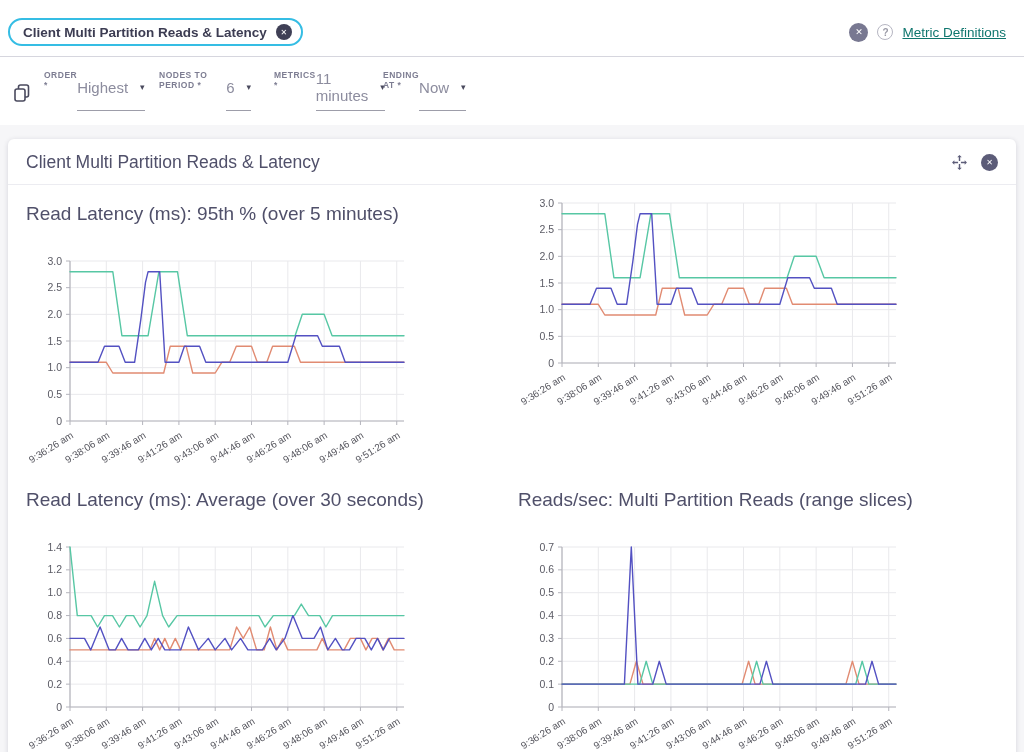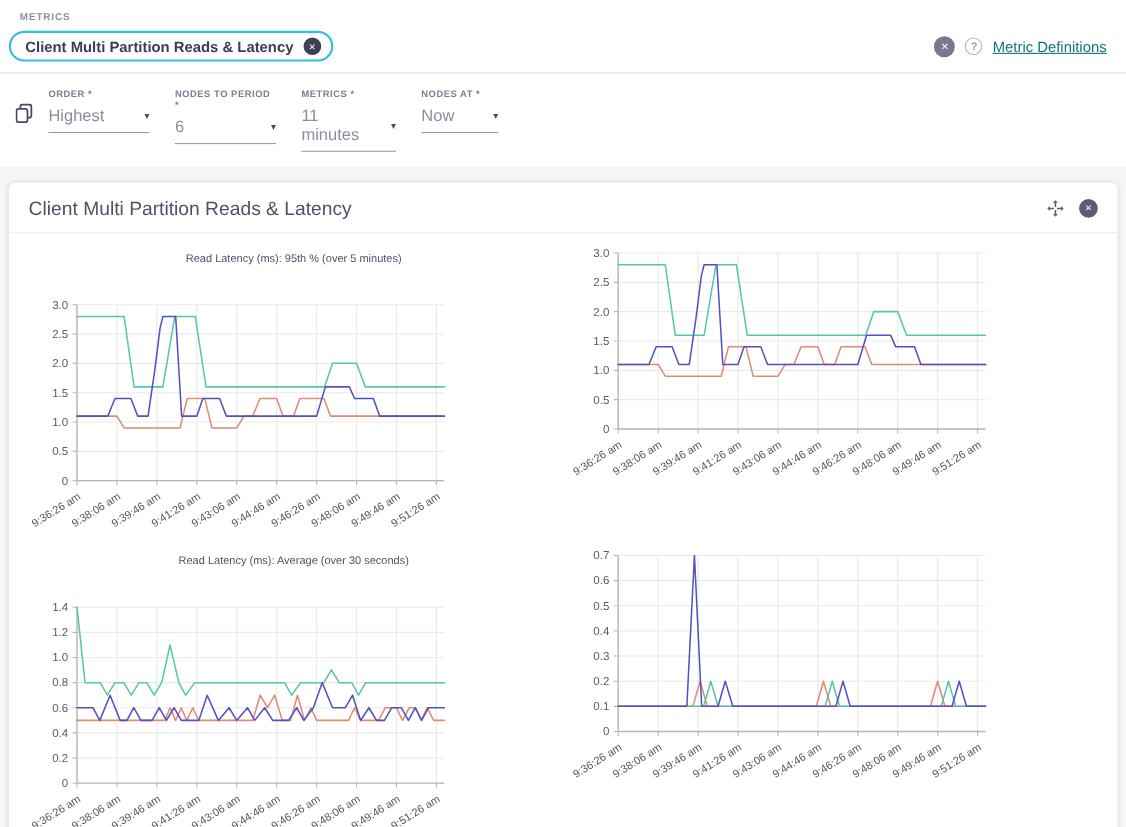--- a/index.html
+++ b/index.html
@@ -16,42 +16,41 @@
   .chip-x { width:16px; height:16px; background:#3f3f55; font-size:8px; }
   .row-right { display:flex; align-items:center; gap:9px; }
   .clear-x { width:19px; height:19px; background:#787891; font-size:9px; }
   .help-q { width:16px; height:16px; border-radius:50%; border:1.5px solid #b6b6c2; color:#9a9aa6;
     font-size:10px; font-weight:bold; display:inline-flex; align-items:center; justify-content:center; cursor:pointer; }
   .mdef-link { font-size:13.5px; color:#0f766e; text-decoration:underline; cursor:pointer; }
   .divider { height:1px; background:#d6d6de; width:1024px; }
   .controls { display:flex; align-items:flex-start; padding:13px 0 14px 14px; background:#fff; }
   .copy-btn { background:none; border:none; cursor:pointer; padding:0; margin-top:14px; }
   .fields { display:flex; gap:23px; margin-left:14px; }
-  .field { display:flex; flex-direction:column; }
+  .field { display:flex; }
   .field-label { font-size:8.5px; font-weight:bold; letter-spacing:.5px; color:#7d7d92; margin-bottom:7px; }
   .field-value { display:flex; align-items:center; justify-content:space-between; font-size:15px; color:#8c8c9e;
     border-bottom:1px solid #9d9da9; padding-bottom:6px; cursor:pointer; }
   .caret { font-size:9px; color:#4a4a5e; margin-left:12px; }
   .canvas { background:#f6f6f8; padding:14px 8px 16px 8px; min-height:614px; }
   .card { background:#fff; border-radius:6px; box-shadow:0 1px 5px rgba(40,40,70,.16); width:1008px; }
   .card-header { display:flex; align-items:center; justify-content:space-between; padding:13px 18px 11px 18px;
     border-bottom:1px solid #ececf1; }
   .card-title { font-size:17.5px; color:#50506a; }
   .card-icons { display:flex; align-items:center; gap:13px; }
   .move-handle { cursor:move; display:inline-flex; }
   .card-close { width:17px; height:17px; background:#5c5c78; font-size:8px; }
   .charts-grid { display:grid; grid-template-columns:492px 492px; padding:6px 0 8px 8px; row-gap:6px; }
-  .chart-title { font-size:10px; color:#50506a; margin:12px 0 24px 10px;text-align:center; }
+  .chart-title { font-size:19px; color:#50506a; margin:12px 0 24px 10px; }
   .chart-svg { display:block; }
 </style>
 </head>
 <body>
 
 <div class="topbar">
-  <div class="metrics-label">METRICS</div>
   <div class="metrics-row">
     <div class="chip">
       <span class="chip-text">Client Multi Partition Reads &amp; Latency</span>
       <span class="icon-circle chip-x">✕</span>
     </div>
     <div class="row-right">
       <span class="icon-circle clear-x">✕</span>
       <span class="help-q">?</span>
       <a class="mdef-link">Metric Definitions</a>
     </div>
@@ -82,21 +81,21 @@
         </div>
     </div>
     <div class="field" style="width:86px">
       <div class="field-label">METRICS *</div>
       <div class="field-value">
           <span>11 minutes</span>
           <span class="caret">▾</span>
         </div>
     </div>
     <div class="field" style="width:70px">
-      <div class="field-label">NODES AT *</div>
+      <div class="field-label">ENDING AT *</div>
       <div class="field-value">
           <span>Now</span>
           <span class="caret">▾</span>
         </div>
     </div>
   </div>
 </div>
 
 <div class="canvas">
   <div class="card">
@@ -291,20 +290,21 @@
             <line x1="344.4347826086956" x2="344.4347826086956" y1="172" y2="176" stroke="#b4b4bc" stroke-width="1"></line>
             <text x="348.4347826086956" y="188" text-anchor="end" font-size="10" fill="#55555d" font-family="Liberation Sans, sans-serif" transform="rotate(-32 348.4347826086956 188)">9:49:46 am</text>
             <line x1="380.7391304347826" x2="380.7391304347826" y1="172" y2="176" stroke="#b4b4bc" stroke-width="1"></line>
             <text x="384.7391304347826" y="188" text-anchor="end" font-size="10" fill="#55555d" font-family="Liberation Sans, sans-serif" transform="rotate(-32 384.7391304347826 188)">9:51:26 am</text>
             <polyline points="54.0,114.9 133.9,114.9 138.6,103.4 143.7,114.9 148.8,103.4 153.8,114.9 159.3,103.4 164.7,114.9 213.7,114.9 220.6,92.0 227.2,103.4 233.7,92.0 240.6,114.9 248.2,114.9 254.4,92.0 260.9,114.9 266.7,103.4 271.8,114.9 300.9,114.9 306.3,103.4 311.8,114.9 328.1,114.9 334.3,103.4 344.4,103.4 349.9,114.9 356.1,103.4 361.9,103.4 366.9,114.9 372.4,103.4 378.2,114.9 388.0,114.9" fill="none" stroke="#e18b72" stroke-width="1.4" stroke-linejoin="round" stroke-linecap="round"></polyline>
             <polyline points="54.0,12.0 61.3,80.6 75.1,80.6 81.6,92.0 88.5,80.6 96.5,80.6 103.4,92.0 110.3,80.6 117.5,80.6 124.1,92.0 131.0,80.6 138.6,46.3 146.6,80.6 152.7,92.0 161.1,80.6 242.8,80.6 249.0,92.0 257.3,80.6 278.4,80.6 285.3,69.1 292.5,80.6 303.8,80.6 309.9,92.0 316.5,80.6 388.0,80.6" fill="none" stroke="#57c7a4" stroke-width="1.4" stroke-linejoin="round" stroke-linecap="round"></polyline>
             <polyline points="54.0,103.4 68.5,103.4 74.7,114.9 84.1,92.0 93.2,114.9 99.4,114.9 105.6,103.4 112.1,114.9 122.3,114.9 128.8,103.4 135.3,114.9 142.2,103.4 148.8,114.9 164.7,114.9 172.4,92.0 182.5,114.9 192.3,103.4 199.2,114.9 209.0,103.4 215.6,114.9 224.6,103.4 231.9,114.9 246.4,114.9 253.7,103.4 260.2,114.9 268.9,103.4 276.9,80.6 286.3,103.4 298.0,103.4 304.5,92.0 311.8,114.9 319.4,103.4 326.3,114.9 333.5,114.9 340.1,103.4 348.8,103.4 355.3,114.9 361.5,103.4 367.3,114.9 373.5,103.4 388.0,103.4" fill="none" stroke="#5351c2" stroke-width="1.4" stroke-linejoin="round" stroke-linecap="round"></polyline>
           </svg>
       </div>
       <div class="chart-block">
+        <div class="chart-title">Reads/sec: Multi Partition Reads (range slices)</div>
         <svg class="chart-svg" width="470" height="222">
             <line x1="54" x2="388" y1="172" y2="172" stroke="#e9e9ec" stroke-width="1"></line>
             <line x1="54" x2="388" y1="149.14285714285714" y2="149.14285714285714" stroke="#e9e9ec" stroke-width="1"></line>
             <line x1="54" x2="388" y1="126.28571428571428" y2="126.28571428571428" stroke="#e9e9ec" stroke-width="1"></line>
             <line x1="54" x2="388" y1="103.42857142857142" y2="103.42857142857142" stroke="#e9e9ec" stroke-width="1"></line>
             <line x1="54" x2="388" y1="80.57142857142856" y2="80.57142857142856" stroke="#e9e9ec" stroke-width="1"></line>
             <line x1="54" x2="388" y1="57.71428571428571" y2="57.71428571428571" stroke="#e9e9ec" stroke-width="1"></line>
             <line x1="54" x2="388" y1="34.85714285714283" y2="34.85714285714283" stroke="#e9e9ec" stroke-width="1"></line>
             <line x1="54" x2="388" y1="12" y2="12" stroke="#e9e9ec" stroke-width="1"></line>
             <line x1="54" x2="54" y1="12" y2="172" stroke="#e9e9ec" stroke-width="1"></line>

